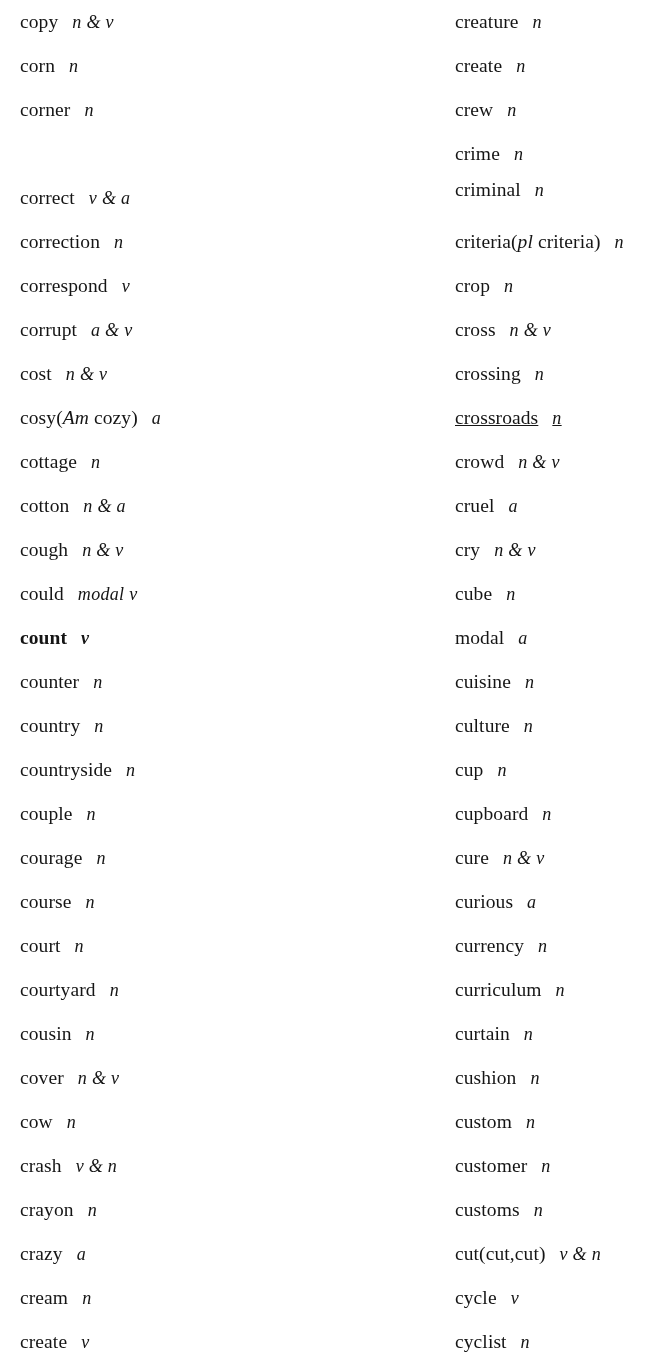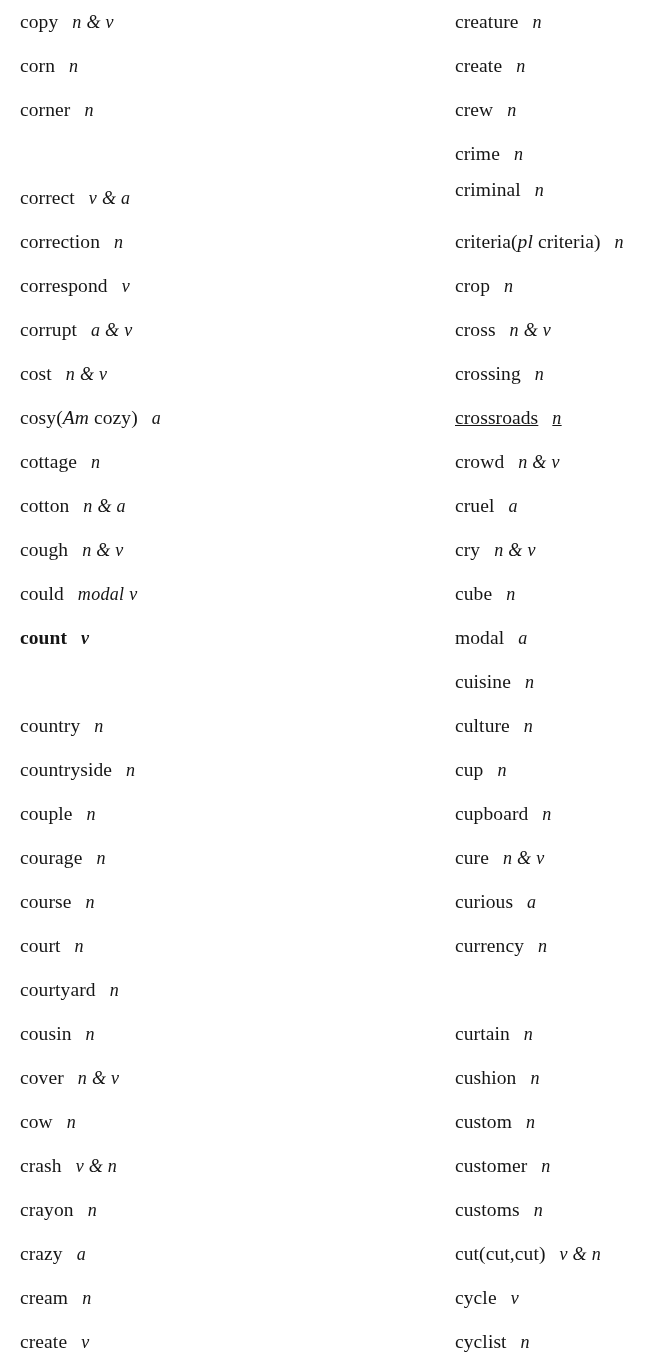--- a/index.html
+++ b/index.html
@@ -68,20 +68,21 @@
       <div class="entry" style="top: 264px;"><span class="headword"><span>correspond</span></span><span class="pos">v</span></div>
       <div class="entry" style="top: 220px;"><span class="headword"><span>correction</span></span><span class="pos">n</span></div>
       <div class="entry" style="top: 308px;"><span class="headword"><span>corrupt</span></span><span class="pos">a &amp; v</span></div>
       <div class="entry" style="top: 352px;"><span class="headword"><span>cost</span></span><span class="pos">n &amp; v</span></div>
       <div class="entry" style="top: 396px;"><span class="headword"><span>cosy(</span><span class="am-note">Am</span><span> cozy)</span></span><span class="pos">a</span></div>
       <div class="entry" style="top: 440px;"><span class="headword"><span>cottage</span></span><span class="pos">n</span></div>
       <div class="entry" style="top: 484px;"><span class="headword"><span>cotton</span></span><span class="pos">n &amp; a</span></div>
       <div class="entry" style="top: 528px;"><span class="headword"><span>cough</span></span><span class="pos">n &amp; v</span></div>
       <div class="entry" style="top: 572px;"><span class="headword"><span>could</span></span><span class="pos">modal v</span></div>
       <div class="entry" style="top: 616px; font-weight: bold;"><span class="headword"><span>count</span></span><span class="pos">v</span></div>
+      <div class="entry" style="top: 660px;"><span class="headword"><span>counter</span></span><span class="pos">n</span></div>
       <div class="entry" style="top: 748px;"><span class="headword"><span>countryside</span></span><span class="pos">n</span></div>
       <div class="entry" style="top: 704px;"><span class="headword"><span>country</span></span><span class="pos">n</span></div>
       <div class="entry" style="top: 792px;"><span class="headword"><span>couple</span></span><span class="pos">n</span></div>
       <div class="entry" style="top: 836px;"><span class="headword"><span>courage</span></span><span class="pos">n</span></div>
       <div class="entry" style="top: 880px;"><span class="headword"><span>course</span></span><span class="pos">n</span></div>
       <div class="entry" style="top: 924px;"><span class="headword"><span>court</span></span><span class="pos">n</span></div>
       <div class="entry" style="top: 968px;"><span class="headword"><span>courtyard</span></span><span class="pos">n</span></div>
       <div class="entry" style="top: 1012px;"><span class="headword"><span>cousin</span></span><span class="pos">n</span></div>
       <div class="entry" style="top: 1056px;"><span class="headword"><span>cover</span></span><span class="pos">n &amp; v</span></div>
       <div class="entry" style="top: 1100px;"><span class="headword"><span>cow</span></span><span class="pos">n</span></div>
@@ -107,20 +108,21 @@
       <div class="entry" style="top: 528px;"><span class="headword"><span>cry</span></span><span class="pos">n &amp; v</span></div>
       <div class="entry" style="top: 572px;"><span class="headword"><span>cube</span></span><span class="pos">n</span></div>
       <div class="entry" style="top: 616px;"><span class="headword"><span>modal</span></span><span class="pos">a</span></div>
       <div class="entry" style="top: 660px;"><span class="headword"><span>cuisine</span></span><span class="pos">n</span></div>
       <div class="entry" style="top: 704px; text-align: center;"><span class="headword"><span>culture</span></span><span class="pos">n</span></div>
       <div class="entry" style="top: 748px;"><span class="headword"><span>cup</span></span><span class="pos">n</span></div>
       <div class="entry" style="top: 792px;"><span class="headword"><span>cupboard</span></span><span class="pos">n</span></div>
       <div class="entry" style="top: 836px;"><span class="headword"><span>cure</span></span><span class="pos">n &amp; v</span></div>
       <div class="entry" style="top: 880px;"><span class="headword"><span>curious</span></span><span class="pos">a</span></div>
       <div class="entry" style="top: 924px;"><span class="headword"><span>currency</span></span><span class="pos">n</span></div>
+      <div class="entry" style="top: 968px;"><span class="headword"><span>curriculum</span></span><span class="pos">n</span></div>
       <div class="entry" style="top: 1012px;"><span class="headword"><span>curtain</span></span><span class="pos">n</span></div>
       <div class="entry" style="top: 1056px;"><span class="headword"><span>cushion</span></span><span class="pos">n</span></div>
       <div class="entry" style="top: 1100px;"><span class="headword"><span>custom</span></span><span class="pos">n</span></div>
       <div class="entry" style="top: 1144px;"><span class="headword"><span>customer</span></span><span class="pos">n</span></div>
       <div class="entry" style="top: 1188px;"><span class="headword"><span>customs</span></span><span class="pos">n</span></div>
       <div class="entry" style="top: 1232px;"><span class="headword"><span>cut(cut,cut)</span></span><span class="pos">v &amp; n</span></div>
       <div class="entry" style="top: 1276px;"><span class="headword"><span>cycle</span></span><span class="pos">v</span></div>
       <div class="entry" style="top: 1320px;"><span class="headword"><span>cyclist</span></span><span class="pos">n</span></div>
     </div>
 

